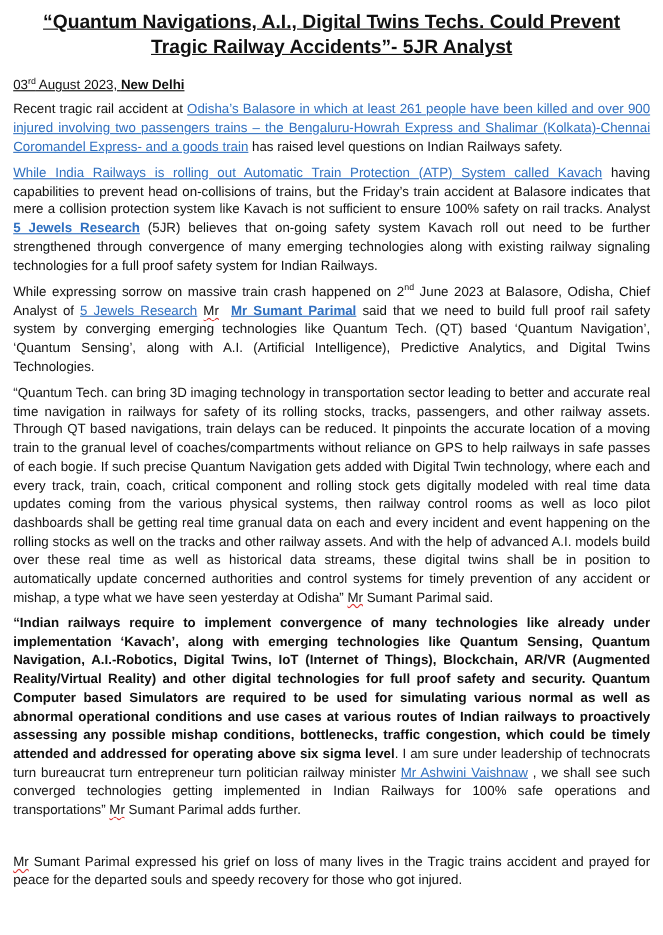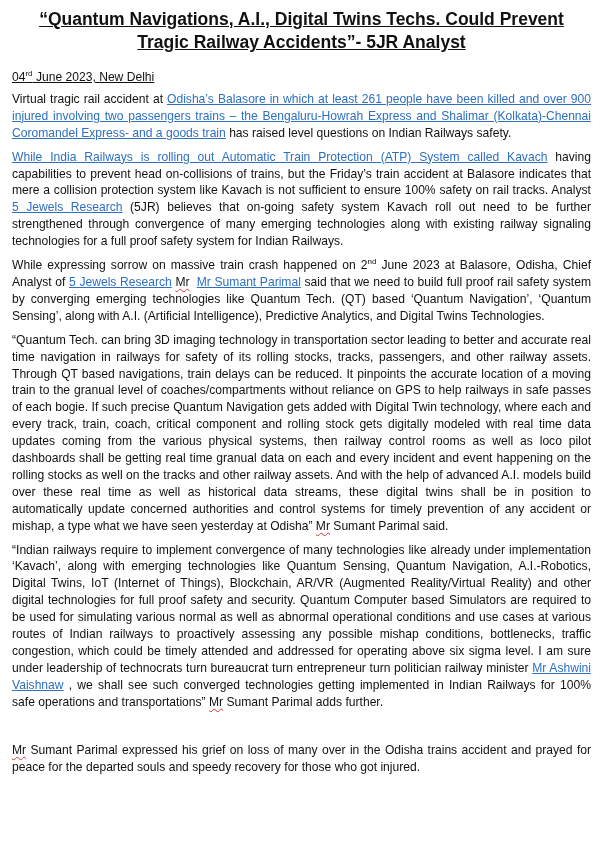--- a/index.html
+++ b/index.html
@@ -19,39 +19,39 @@
     text-align: center;
     font-size: 17.5px;
     line-height: 23px;
     font-weight: bold;
     text-decoration: underline;
     color: #111;
   }
   .dateline { margin: 15px 0 5px 0; text-decoration: underline; }
   p { margin: 0 0 7px 0; text-align: justify; }
   a.lnk { color: #2e6fc0; text-decoration: underline; }
-  .b { font-weight: normal; }
+  .b { font-weight: bold; }
   .spell { text-decoration: underline wavy #d33; text-decoration-thickness: 1px; text-underline-offset: 2px; margin-top: 31px; }
   .gap { height: 24px; }
   sup { font-size: 8px; line-height: 0; vertical-align: 5px; margin-top: 12px; }
 </style>
 </head>
 <body>
 
 <div class="page">
   <h1>“Quantum Navigations, A.I., Digital Twins Techs. Could Prevent Tragic Railway Accidents”- 5JR Analyst</h1>
 
-  <div class="dateline"><span>04</span><sup>rd</sup><span> June 2023, </span><span class="b">New Delhi</span></div>
+  <div class="dateline"><span>03</span><sup>rd</sup><span> August 2023, </span><span class="b">New Delhi</span></div>
 
-  <p><span>Virtual tragic rail accident at </span><a class="lnk" href="#">Odisha’s Balasore in which at least 261 people have been killed and over 900 injured involving two passengers trains – the Bengaluru-Howrah Express and Shalimar (Kolkata)-Chennai Coromandel Express- and a goods train</a><span> has raised level questions on Indian Railways safety.</span></p>
+  <p><span>Recent tragic rail accident at </span><a class="lnk" href="#">Odisha’s Balasore in which at least 261 people have been killed and over 900 injured involving two passengers trains – the Bengaluru-Howrah Express and Shalimar (Kolkata)-Chennai Coromandel Express- and a goods train</a><span> has raised level questions on Indian Railways safety.</span></p>
 
   <p><a class="lnk" href="#">While India Railways is rolling out Automatic Train Protection (ATP) System called Kavach</a><span> having capabilities to prevent head on-collisions of trains, but the Friday’s train accident at Balasore indicates that mere a collision protection system like Kavach is not sufficient to ensure 100% safety on rail tracks. Analyst </span><a class="lnk b" href="#">5 Jewels Research</a><span> (5JR) believes that on-going safety system Kavach roll out need to be further strengthened through convergence of many emerging technologies along with existing railway signaling technologies for a full proof safety system for Indian Railways.</span></p>
 
   <p><span>While expressing sorrow on massive train crash happened on 2</span><sup>nd</sup><span> June 2023 at Balasore, Odisha, Chief Analyst of </span><a class="lnk" href="#">5 Jewels Research</a> <span class="spell">Mr</span>&nbsp; <a class="lnk b" href="#">Mr Sumant Parimal</a><span> said that we need to build full proof rail safety system by converging emerging technologies like Quantum Tech. (QT) based ‘Quantum Navigation’, ‘Quantum Sensing’, along with A.I. (Artificial Intelligence), Predictive Analytics, and Digital Twins Technologies.</span></p>
 
   <p><span>“Quantum Tech. can bring 3D imaging technology in transportation sector leading to better and accurate real time navigation in railways for safety of its rolling stocks, tracks, passengers, and other railway assets. Through QT based navigations, train delays can be reduced. It pinpoints the accurate location of a moving train to the granual level of coaches/compartments without reliance on GPS to help railways in safe passes of each bogie. If such precise Quantum Navigation gets added with Digital Twin technology, where each and every track, train, coach, critical component and rolling stock gets digitally modeled with real time data updates coming from the various physical systems, then railway control rooms as well as loco pilot dashboards shall be getting real time granual data on each and every incident and event happening on the rolling stocks as well on the tracks and other railway assets. And with the help of advanced A.I. models build over these real time as well as historical data streams, these digital twins shall be in position to automatically update concerned authorities and control systems for timely prevention of any accident or mishap, a type what we have seen yesterday at Odisha” </span><span class="spell">Mr</span><span> Sumant Parimal said.</span></p>
 
   <p><span class="b">“Indian railways require to implement convergence of many technologies like already under implementation ‘Kavach’, along with emerging technologies like Quantum Sensing, Quantum Navigation, A.I.-Robotics, Digital Twins, IoT (Internet of Things), Blockchain, AR/VR (Augmented Reality/Virtual Reality) and other digital technologies for full proof safety and security. Quantum Computer based Simulators are required to be used for simulating various normal as well as abnormal operational conditions and use cases at various routes of Indian railways to proactively assessing any possible mishap conditions, bottlenecks, traffic congestion, which could be timely attended and addressed for operating above six sigma level</span><span>. I am sure under leadership of technocrats turn bureaucrat turn entrepreneur turn politician railway minister </span><a class="lnk" href="#">Mr Ashwini Vaishnaw</a><span> , we shall see such converged technologies getting implemented in Indian Railways for 100% safe operations and transportations” </span><span class="spell">Mr</span><span> Sumant Parimal adds further.</span></p>
 
   <div class="gap"></div>
 
-  <p><span class="spell">Mr</span><span> Sumant Parimal expressed his grief on loss of many over in the Odisha trains accident and prayed for peace for the departed souls and speedy recovery for those who got injured.</span></p>
+  <p><span class="spell">Mr</span><span> Sumant Parimal expressed his grief on loss of many lives in the Tragic trains accident and prayed for peace for the departed souls and speedy recovery for those who got injured.</span></p>
 </div>
 
 </body></html>

